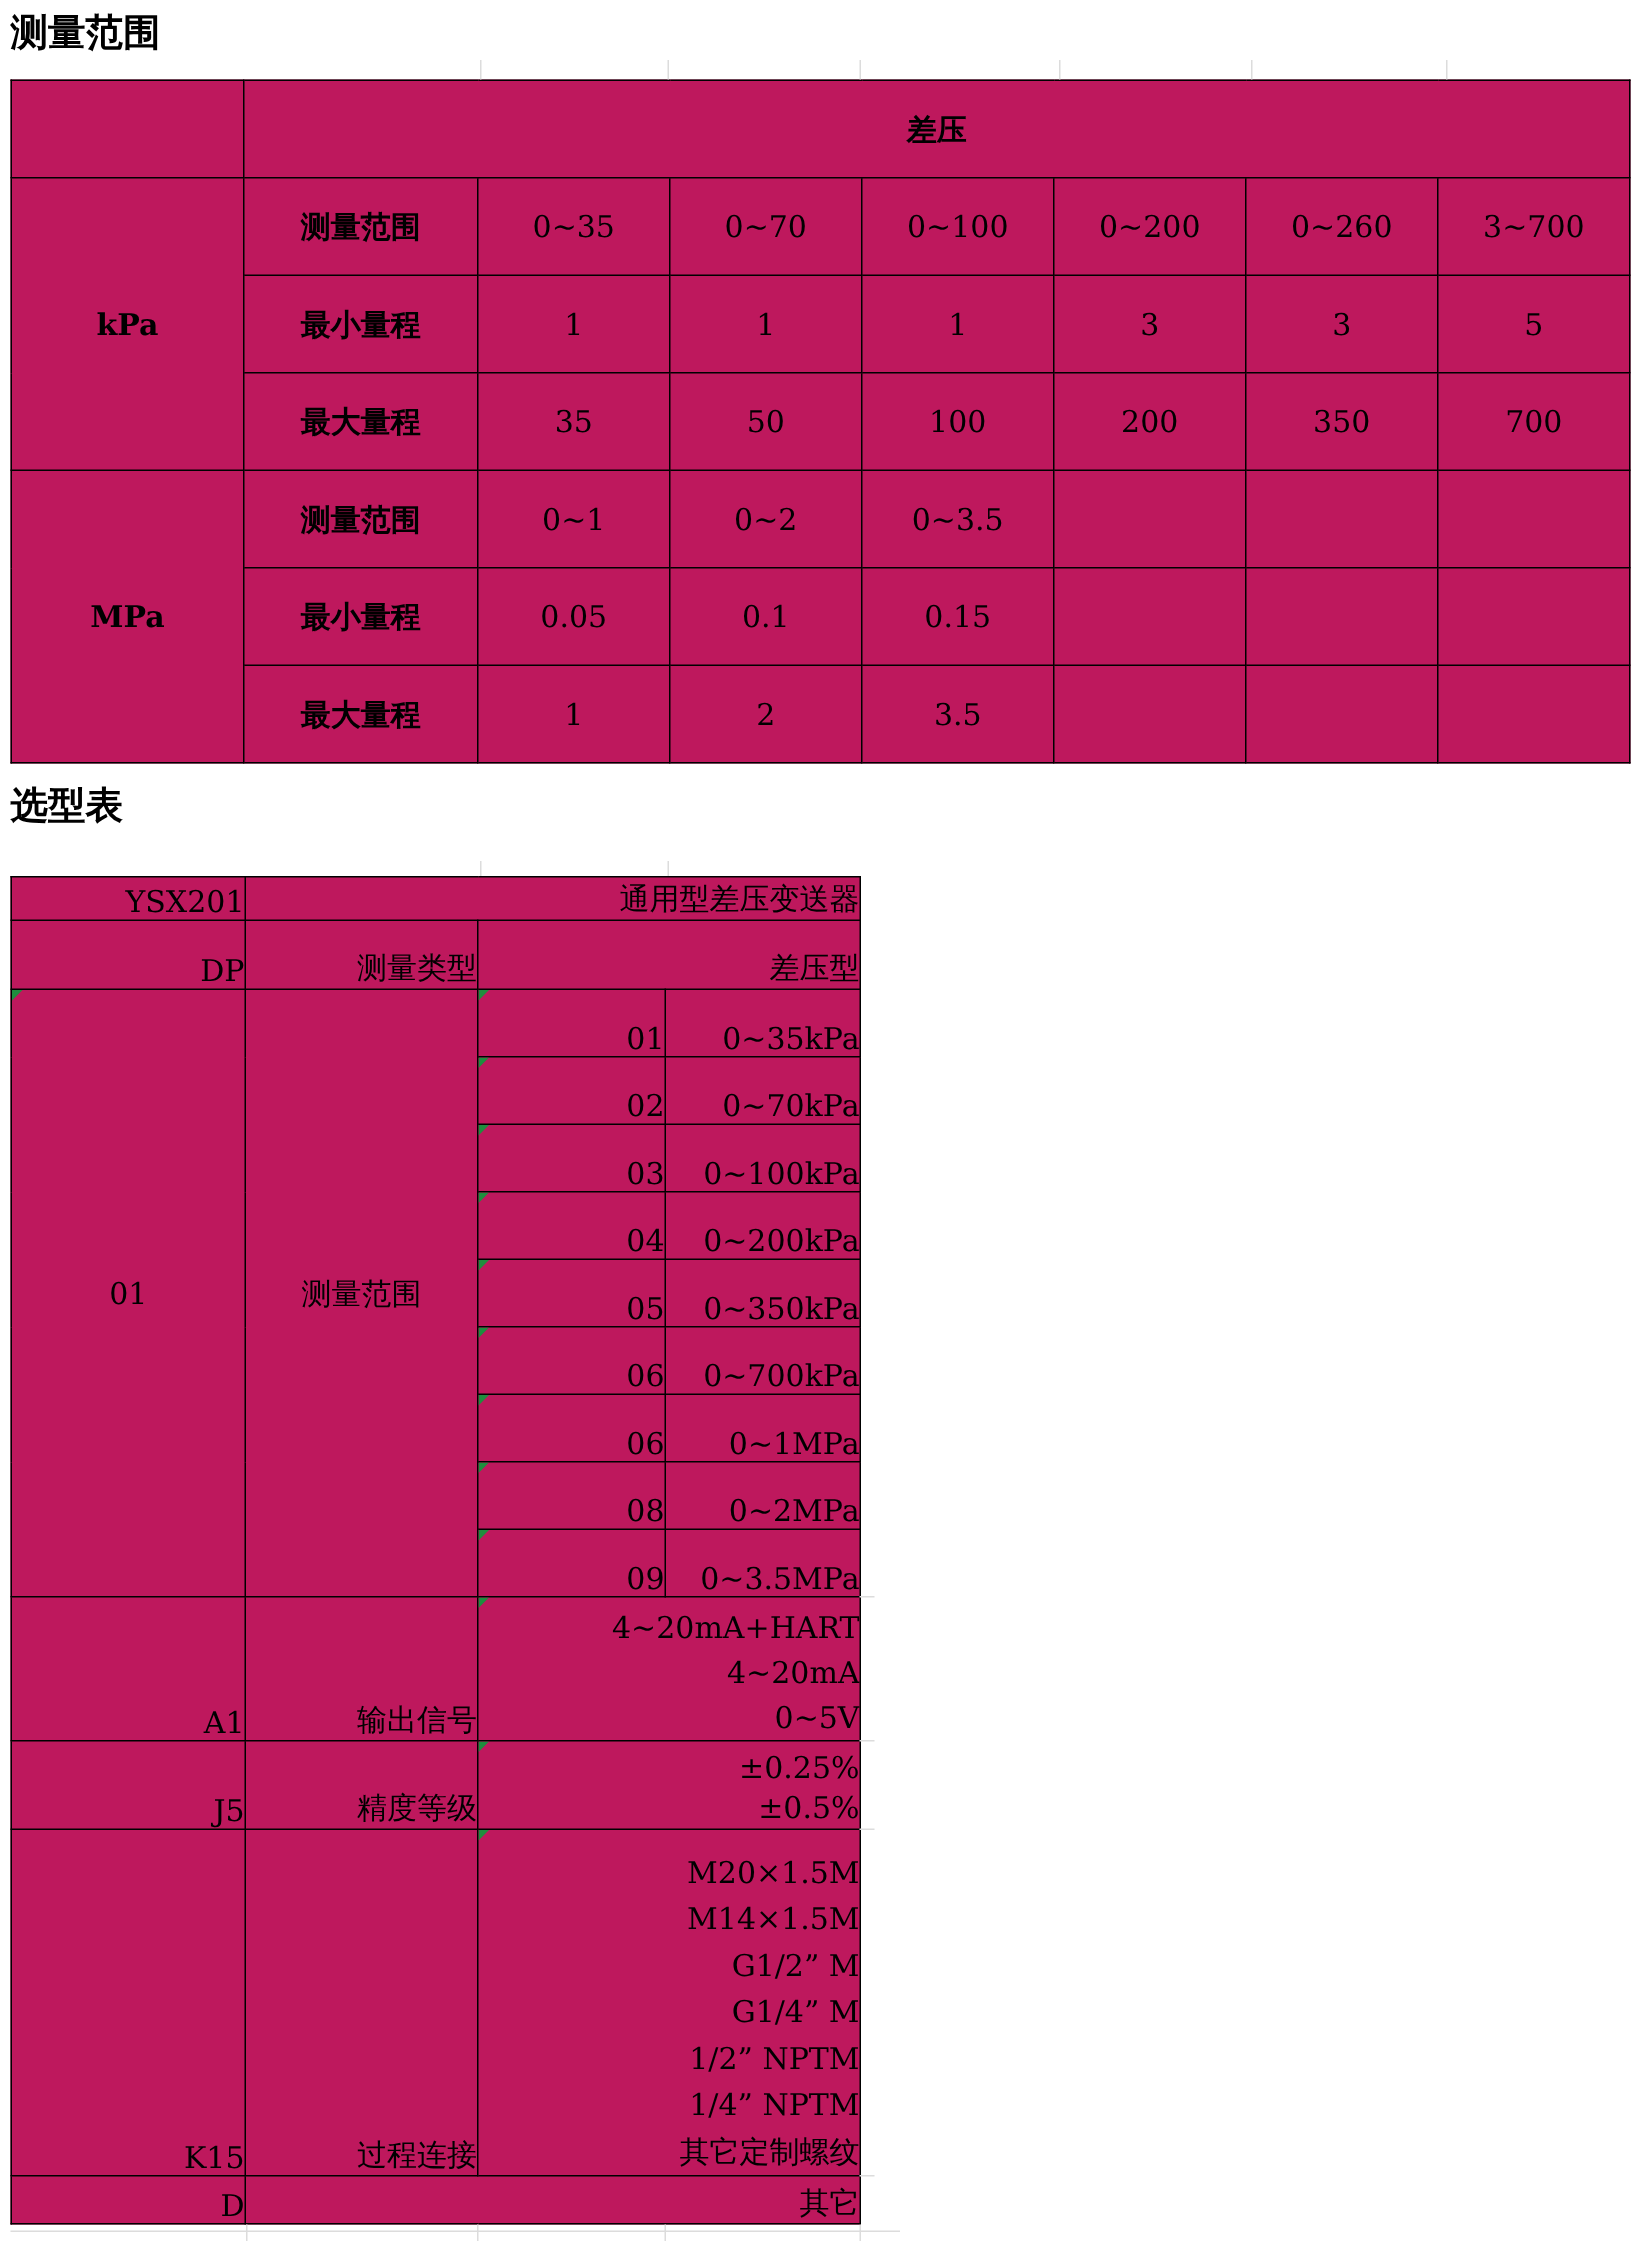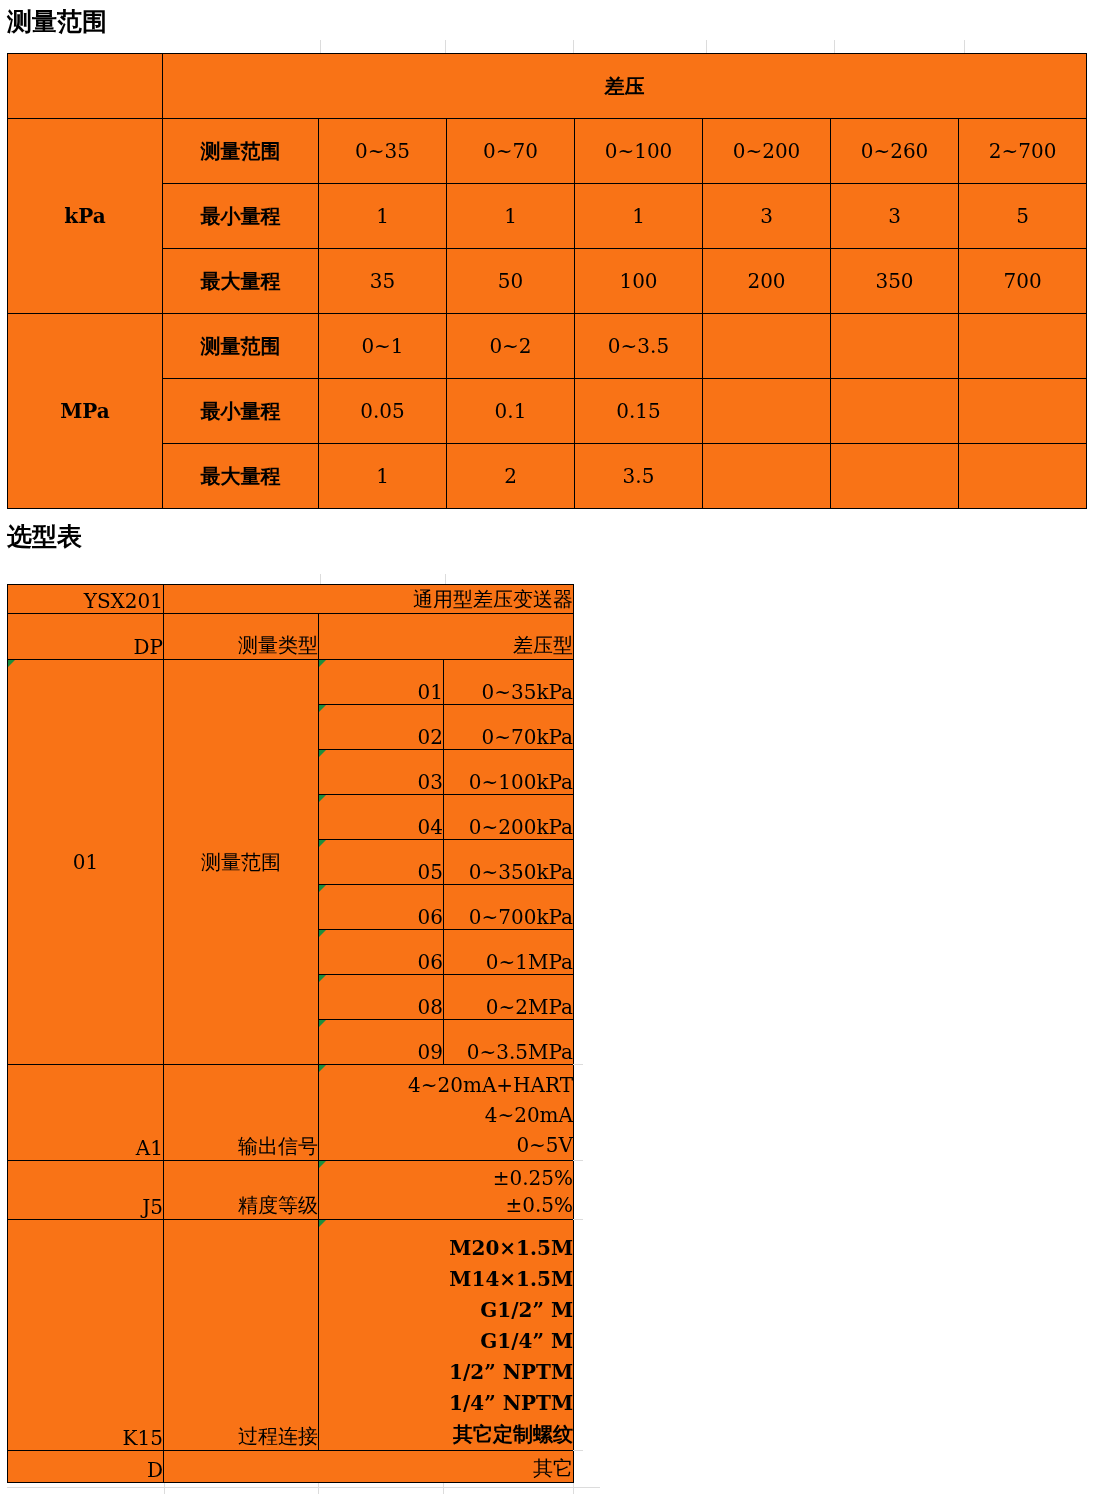--- a/index.html
+++ b/index.html
@@ -13,38 +13,38 @@
   .title {
     position: absolute; margin: 0; color: #000;
     font-family: "DejaVu Sans", "Liberation Sans", sans-serif;
     font-weight: bold; font-size: 25px; line-height: 26px; white-space: nowrap;
   }
   .title-1 { left: 7px; top: 9px; }
   .title-2 { left: 7px; top: 524px; }
 
   table.tbl {
     position: absolute; border-collapse: collapse; table-layout: fixed;
-    background: #f97316;
+    background: #be185d;
   }
   table.tbl td {
     border: 1px solid var(--border-black);
     color: #000; overflow: hidden; padding: 0;
     font-size: 20px;
   }
   
   .tbl1 { left: 7px; top: 53px; width: 1079px; }
   .tbl1 td { text-align: center; vertical-align: middle; }
   
   .tbl2 { left: 7px; top: 584px; width: 566px; }
   .tbl2 td { text-align: right; vertical-align: bottom; padding: 0 2px 5px 4px; }
   .tbl2 td.mid { text-align: center; vertical-align: middle; padding: 0; }
 
   .zh { font-size: 23px; }
   .b  { font-weight: bold; }
-  .ln  { line-height: 31px; white-space: nowrap; font-weight: bold; }
+  .ln  { line-height: 31px; white-space: nowrap; }
   .ln-a { line-height: 30px; white-space: nowrap; }
   .ln-j { line-height: 27px; white-space: nowrap; }
 
   .flagged { position: relative; }
   .flag {
     position: absolute; left: 0; top: 0; width: 0; height: 0;
     border-style: solid; border-width: 7px 7px 0 0;
     border-color: var(--flag-green) transparent transparent transparent;
   }
   
@@ -74,21 +74,21 @@
       <td colspan="7" class="zh b">差压</td>
     </tr>
     <tr style="height:65px">
       <td rowspan="3" class="b">kPa</td>
       <td class="zh b">测量范围</td>
       <td>0~35</td>
       <td>0~70</td>
       <td>0~100</td>
       <td>0~200</td>
       <td>0~260</td>
-      <td>2~700</td>
+      <td>3~700</td>
     </tr>
     <tr style="height:65px">
       <td class="zh b">最小量程</td>
       <td>1</td>
       <td>1</td>
       <td>1</td>
       <td>3</td>
       <td>3</td>
       <td>5</td>
     </tr>

